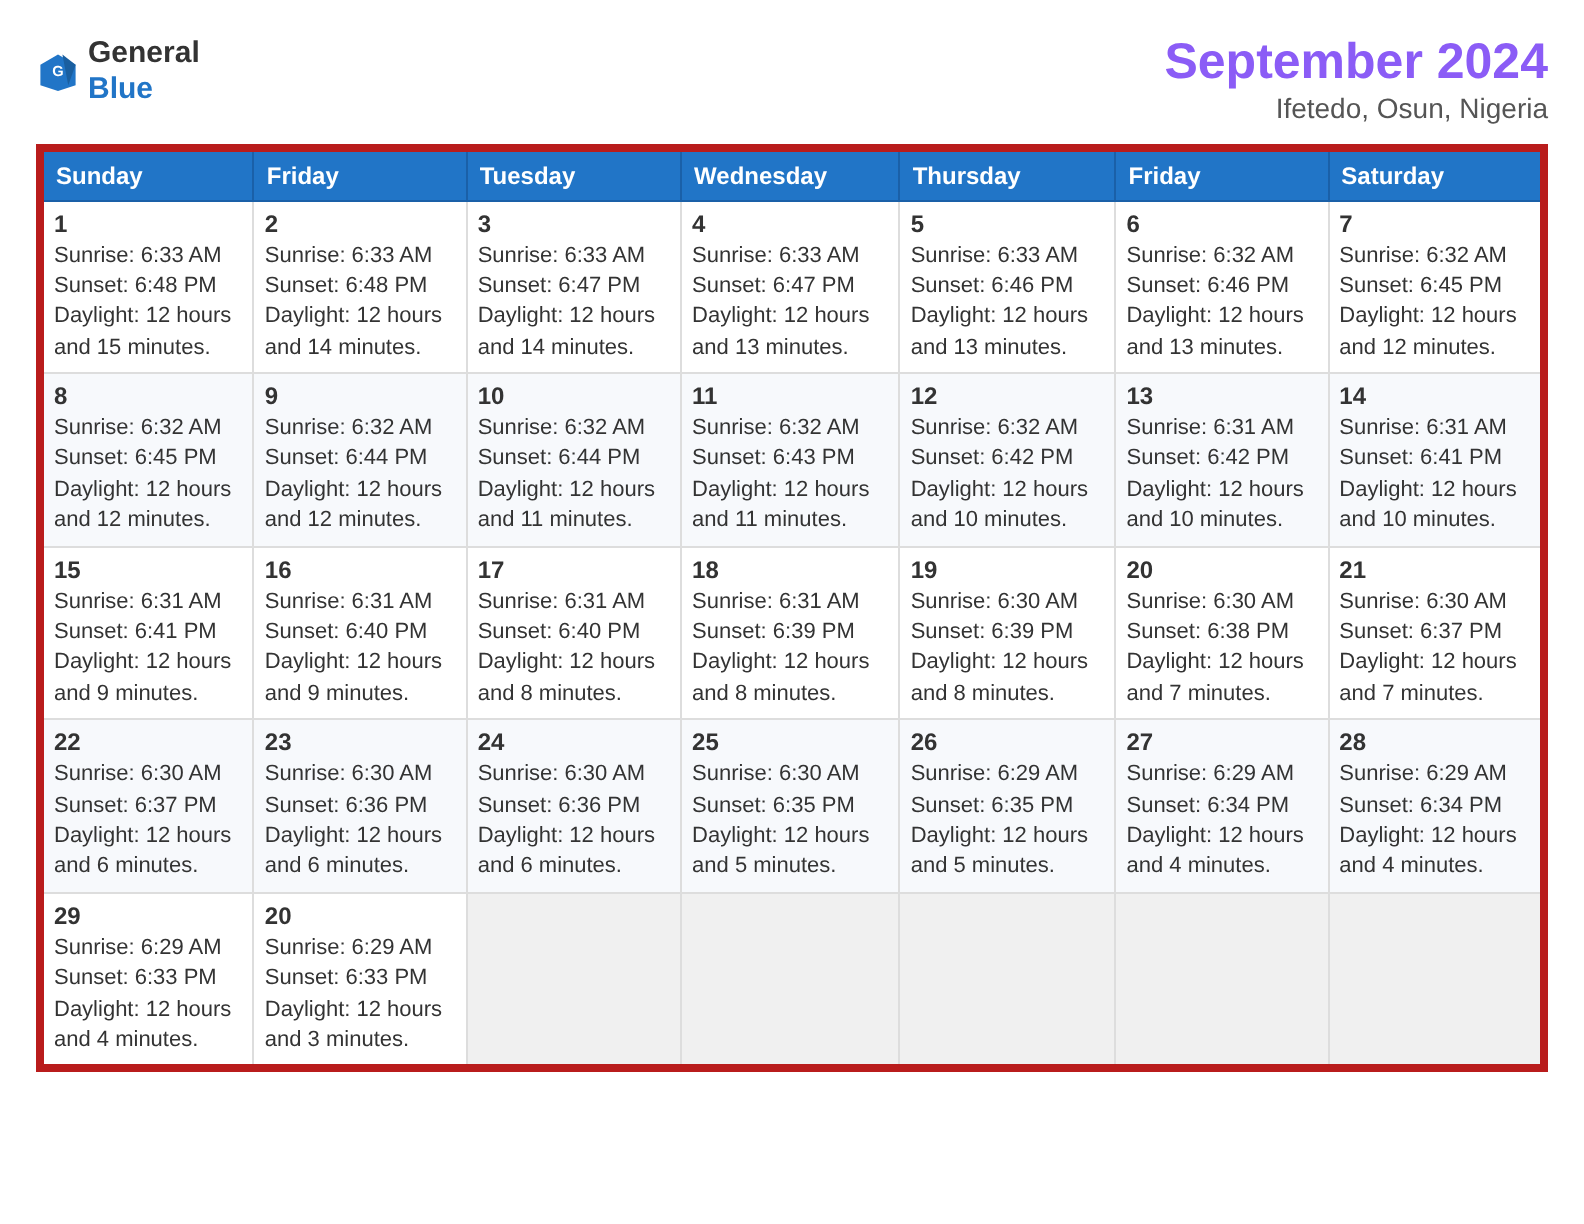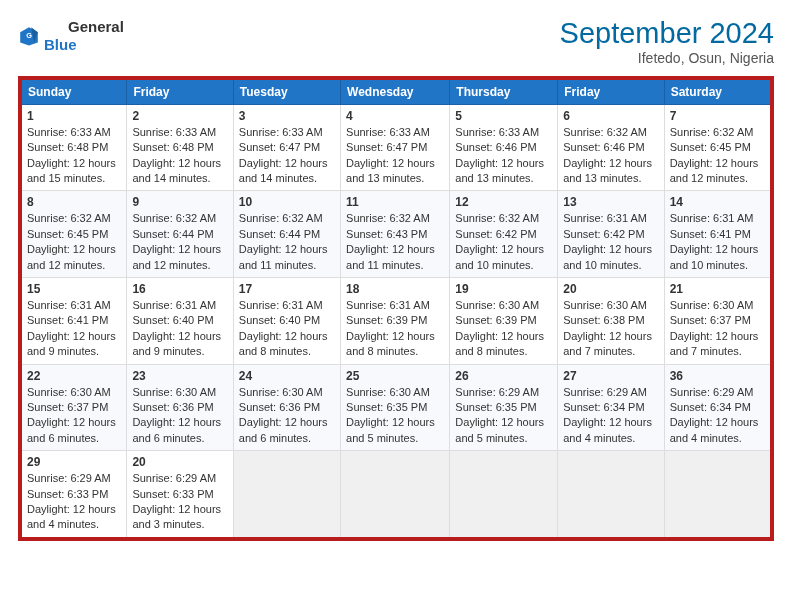--- a/index.html
+++ b/index.html
@@ -24,33 +24,33 @@
     .logo {
       display: flex;
       align-items: center;
       gap: 4px;
     }
     .logo-text {
       font-size: 15px;
       font-weight: bold;
       line-height: 1.2;
     }
-    .logo-general { color: #333; margin-left: 24px; }
+    .logo-general { color: #333; }
     .logo-blue { color: #2175c7; margin-top: 20px; }
     .logo-icon {
       width: 22px;
       height: 22px;
     }
     .title-block {
       text-align: right;
     }
     .month-title {
-      font-size: 29px;
-      font-weight: normal;
-      color: #0369a1;
+      font-size: 25px;
+      font-weight: bold;
+      color: #8b5cf6;
       line-height: 1.1;
     }
     .subtitle {
       font-size: 14px;
       color: #555;
     }
     .calendar {
       width: 100%;
       border-collapse: collapse;
       border: 4px solid #b91c1c;
@@ -243,21 +243,21 @@
         </td>
         <td>
           <span class="day-num">26</span>
           <div class="day-info">Sunrise: 6:29 AM<br>Sunset: 6:35 PM<br>Daylight: 12 hours<br>and 5 minutes.</div>
         </td>
         <td>
           <span class="day-num">27</span>
           <div class="day-info">Sunrise: 6:29 AM<br>Sunset: 6:34 PM<br>Daylight: 12 hours<br>and 4 minutes.</div>
         </td>
         <td>
-          <span class="day-num">36</span>
+          <span class="day-num">28</span>
           <div class="day-info">Sunrise: 6:29 AM<br>Sunset: 6:34 PM<br>Daylight: 12 hours<br>and 4 minutes.</div>
         </td>
       </tr>
 
       <tr>
         <td>
           <span class="day-num">29</span>
           <div class="day-info">Sunrise: 6:29 AM<br>Sunset: 6:33 PM<br>Daylight: 12 hours<br>and 4 minutes.</div>
         </td>
         <td>

